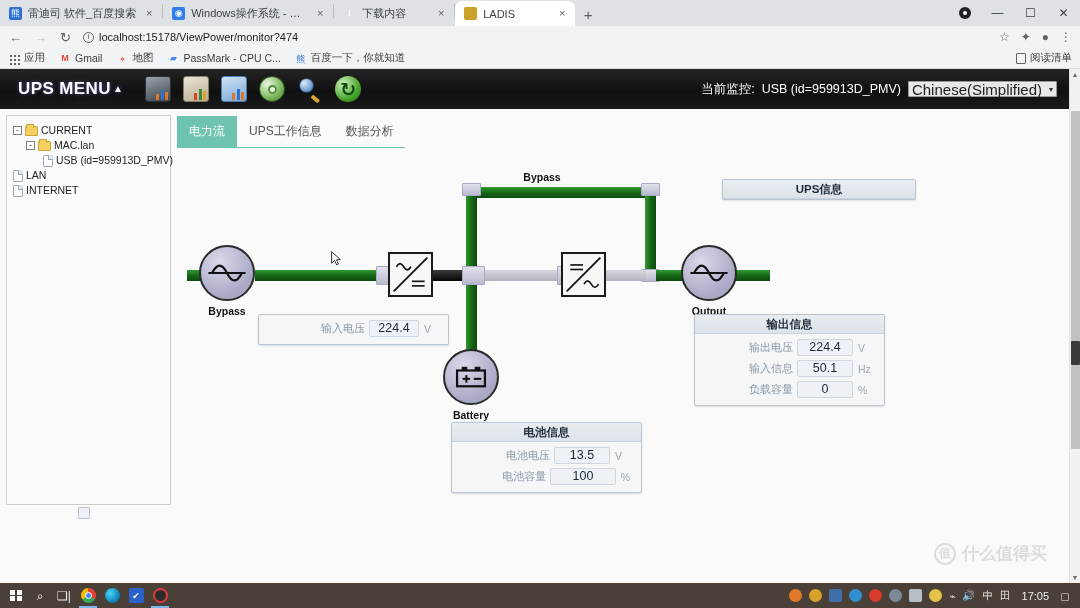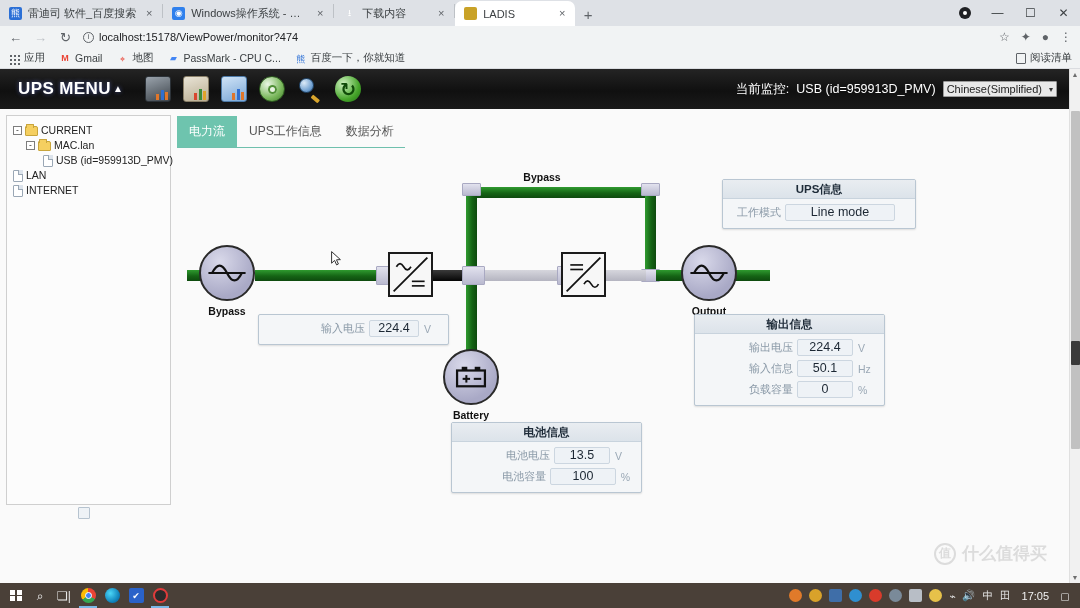--- a/index.html
+++ b/index.html
@@ -128,21 +128,21 @@
   .i-search .handle { position:absolute; right:3px; bottom:2px; width:9px; height:3.5px; background:#d8a52c;
     transform: rotate(40deg); border-radius:1px; }
   .i-refresh { background: radial-gradient(circle at 32% 30%, #cdf0bf, #46a52a 62%, #1f6d14); }
   .i-refresh::after { content:"\21BB"; position:absolute; inset:0; color:#0f4a08; font-size:19px;
     display:flex; align-items:center; justify-content:center; font-weight:bold; }
   .appbar-right {
     margin-left: auto; display: flex; align-items: center; gap: 7px; padding-right: 12px;
     color: #fff; font-size: 12.5px; white-space: nowrap;
   }
   .langsel {
-    background: #e8e8e8; color: #222; font-size: 11px; border: 1px solid #9a9a9a;
+    background: #e8e8e8; color: #222; font-size: 15px; border: 1px solid #9a9a9a;
     height: 16px; padding: 0 14px 0 3px; display: flex; align-items: center; position: relative; border-radius: 1px;
   }
   .langsel::after {
     content: "\25BE"; position: absolute; right: 3px; top: 50%; transform: translateY(-50%);
     font-size: 8px; color: #333;
   }
 
   .appbody { position: absolute; left: 0; top: 109px; width: 1069px; height: 474px; background: #fafafa; }
 
   .sidebar {
@@ -515,26 +515,20 @@
           <rect x="32" y="17" width="6" height="4" fill="#111"></rect>
           <line x1="19" y1="30" x2="27" y2="30" stroke="#111" stroke-width="2.2"></line>
           <line x1="23" y1="26" x2="23" y2="34" stroke="#111" stroke-width="2.2"></line>
           <line x1="31" y1="30" x2="39" y2="30" stroke="#111" stroke-width="2.2"></line>
         </svg>
       </div>
       <div class="node-label" style="left:259px; top:256px; width:70px;">Battery</div>
 
       <div class="ipanel" style="left:545px; top:26px; width:194px;">
         <div class="ptitle">UPS信息</div>
-        <div style="padding:3px 0 5px 0;">
-          <div class="prow">
-            <span class="plabel" style="width:62px;">工作模式</span>
-            <span class="pfield" style="width:110px;">Line mode</span>
-          </div>
-        </div>
       </div>
 
       <div class="ipanel" style="left:81px; top:161px; width:191px;">
         <div style="padding:3px 0 5px 0;">
           <div class="prow">
             <span class="plabel" style="width:110px;">输入电压</span>
             <span class="pfield" style="width:50px;">224.4</span>
             <span class="punit">V</span>
           </div>
         </div>

